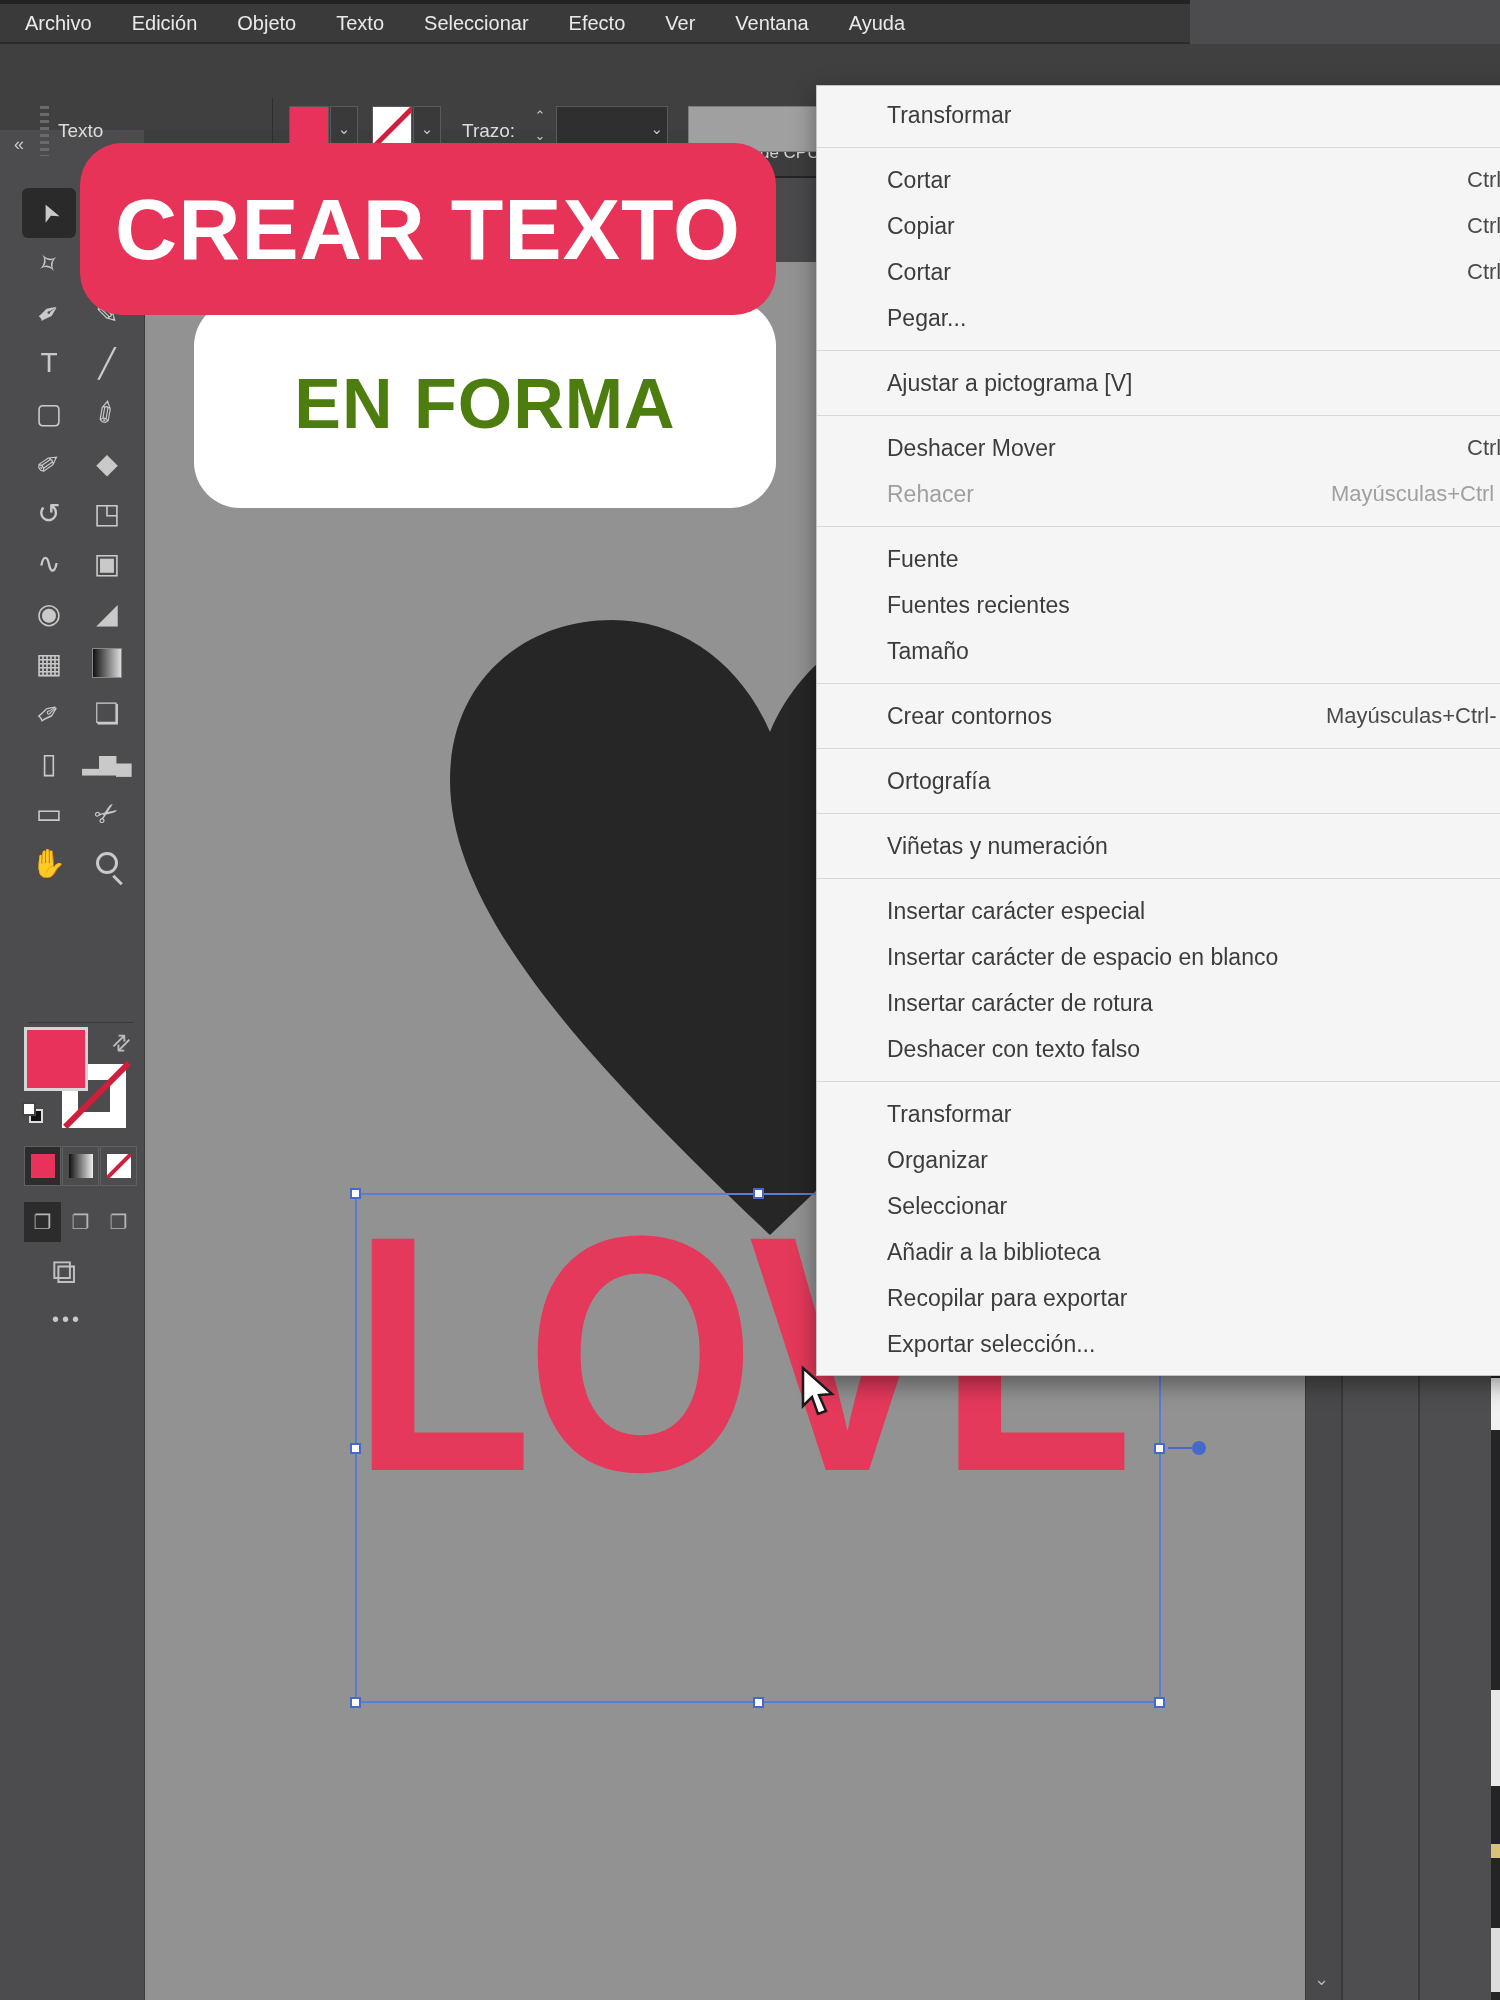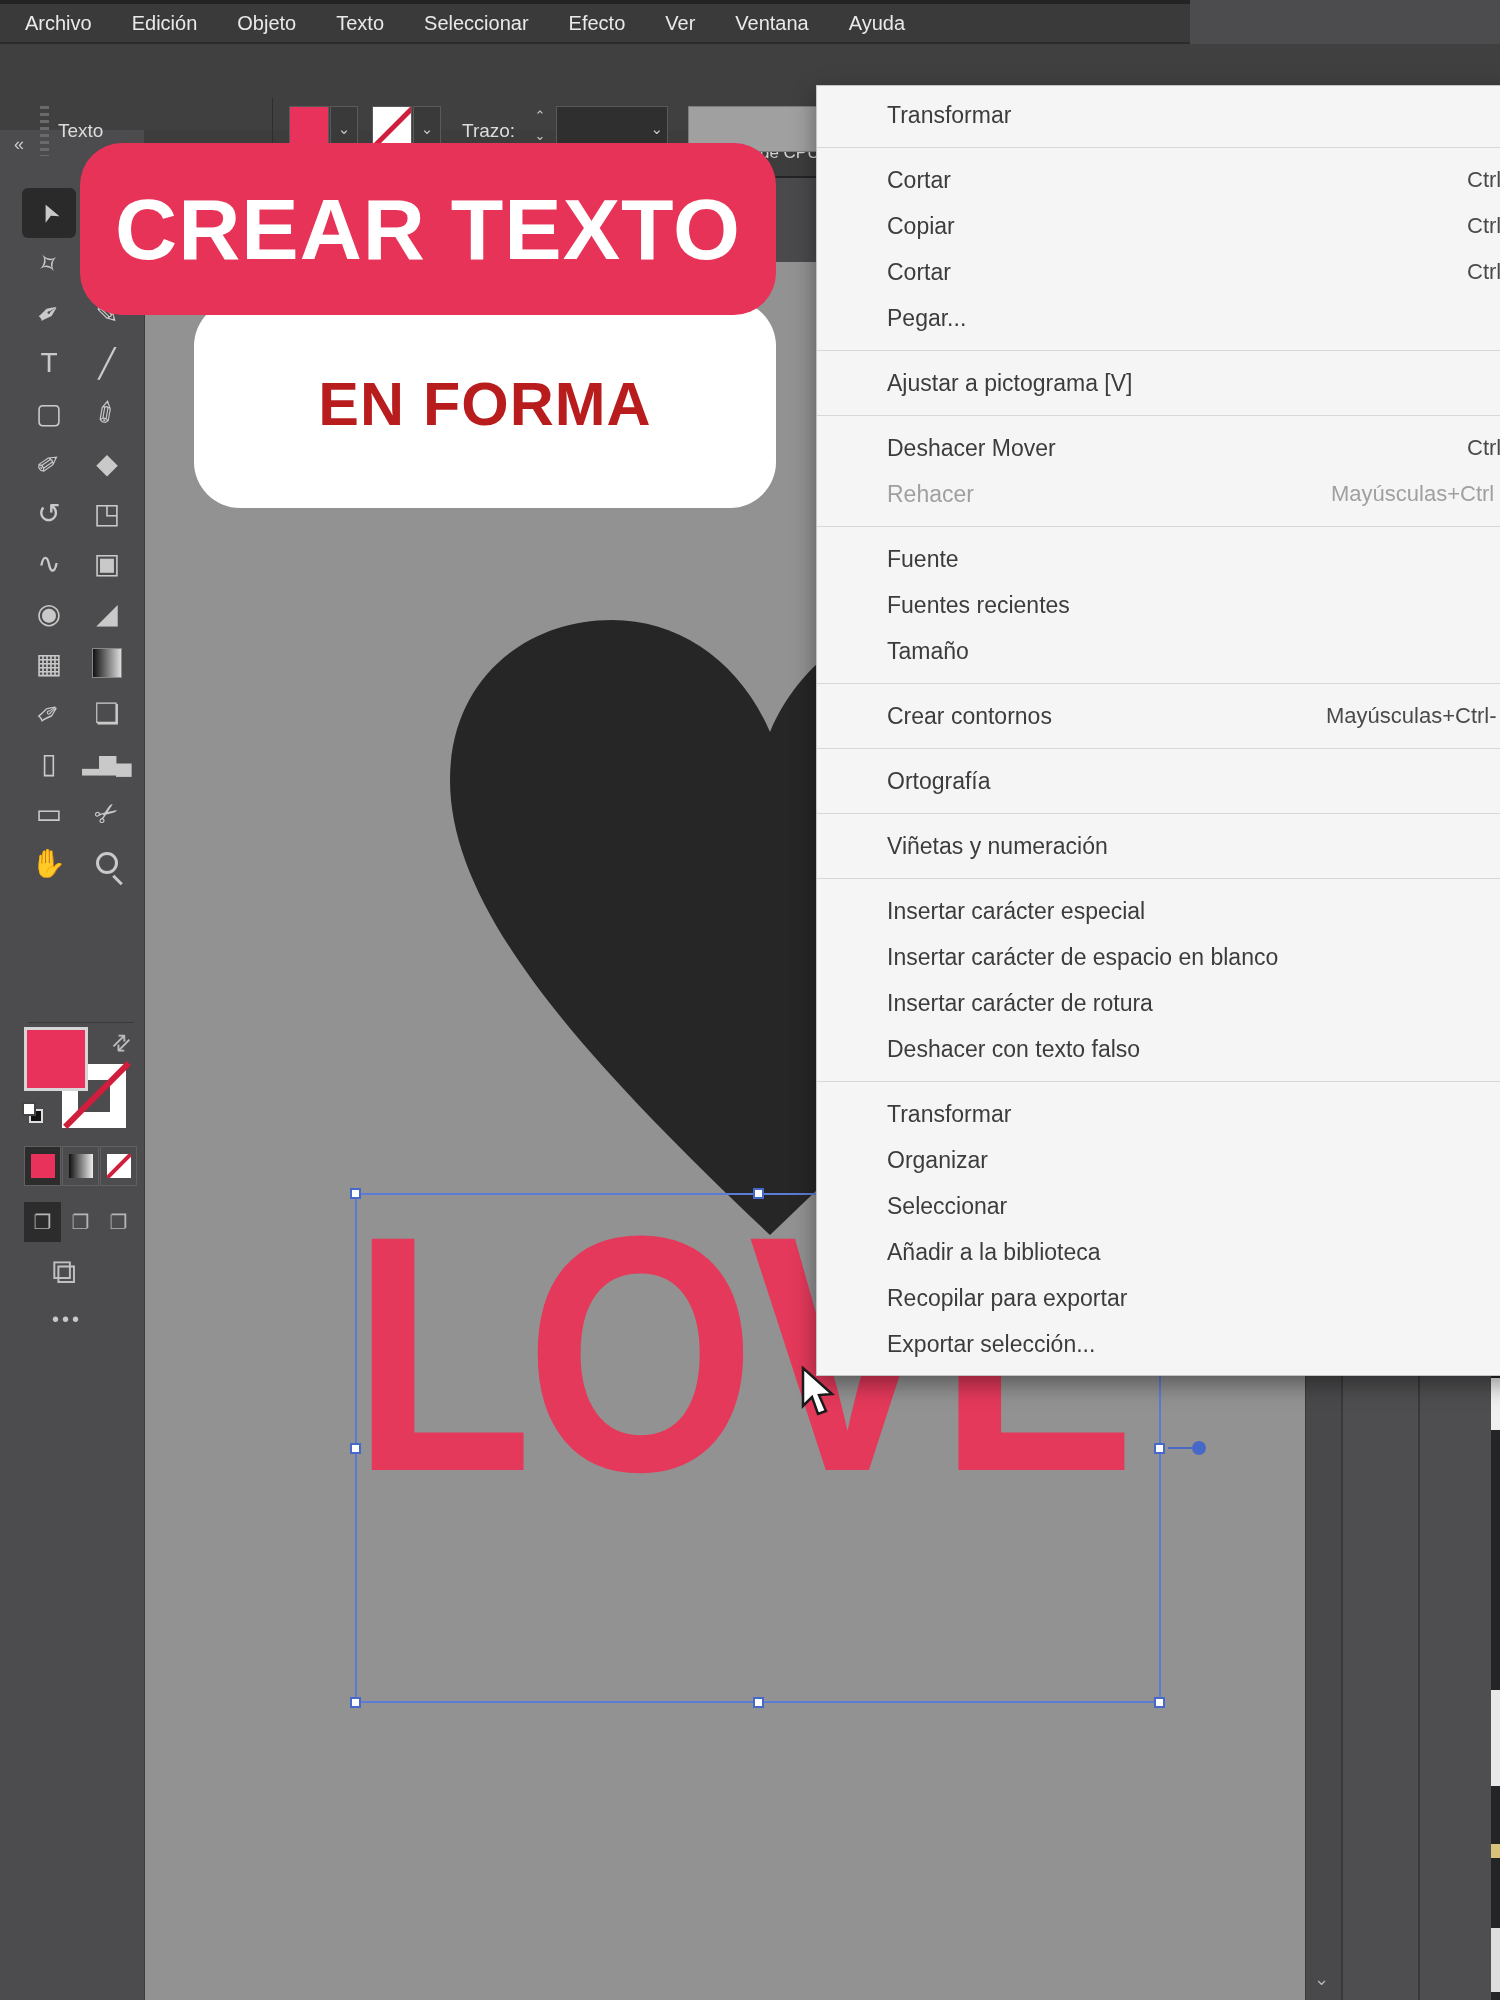--- a/index.html
+++ b/index.html
@@ -106,21 +106,21 @@
   .sc-mayus { left:514px; }
   .sc-mayus2 { left:509px;text-align:center; }
   .msep { height:1px; margin:9px 0; background:#d8d8d8; }
 
   
   #badge1 { position:absolute; left:80px; top:143px; width:696px; height:172px; background:#e73358;
             border-radius:42px; z-index:40; display:flex; align-items:center; justify-content:center; }
   #badge1 span { font-size:86px; font-weight:bold; color:#fff; letter-spacing:1px; }
   #badge2 { position:absolute; left:194px; top:300px; width:582px; height:208px; background:#fff;
             border-radius:46px; z-index:39; display:flex; align-items:center; justify-content:center; }
-  #badge2 span { font-size:61px; font-weight:bold; color:#b91c1c; letter-spacing:1px; }
+  #badge2 span { font-size:70px; font-weight:bold; color:#4d7c0f; letter-spacing:1px; }
 
   #cursor { position:absolute; left:800px; top:1366px; z-index:60; }
 </style>
 </head>
 <body>
 
 <div id="menubar">
   <span class="mb">Archivo</span><span class="mb">Edición</span><span class="mb">Objeto</span><span class="mb">Texto</span><span class="mb">Seleccionar</span><span class="mb">Efecto</span><span class="mb">Ver</span><span class="mb">Ventana</span><span class="mb">Ayuda</span>
 </div>
 

